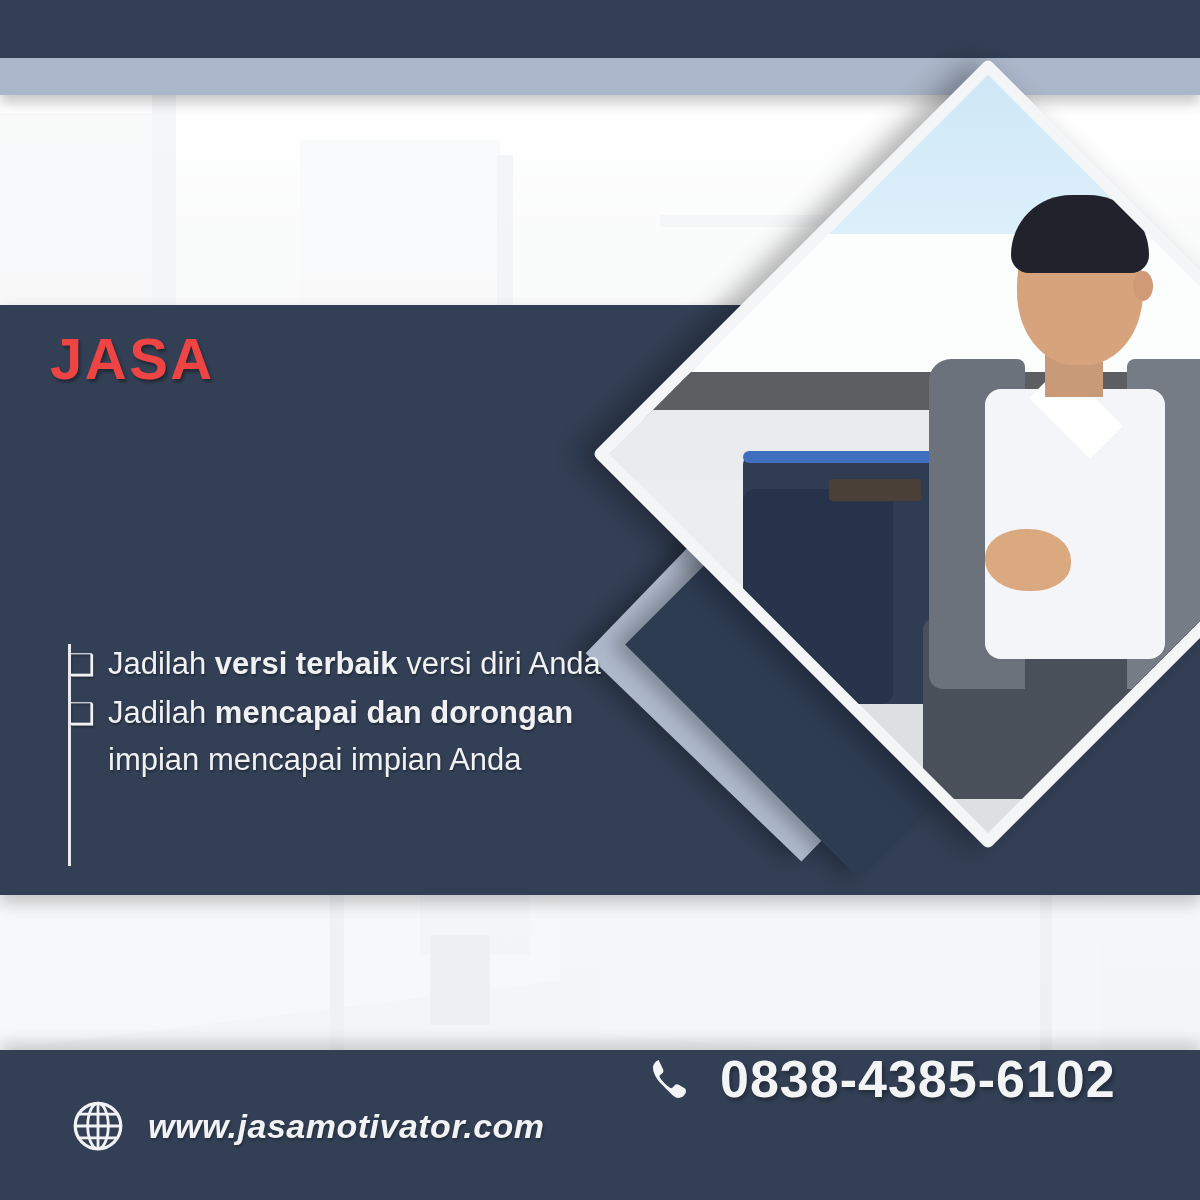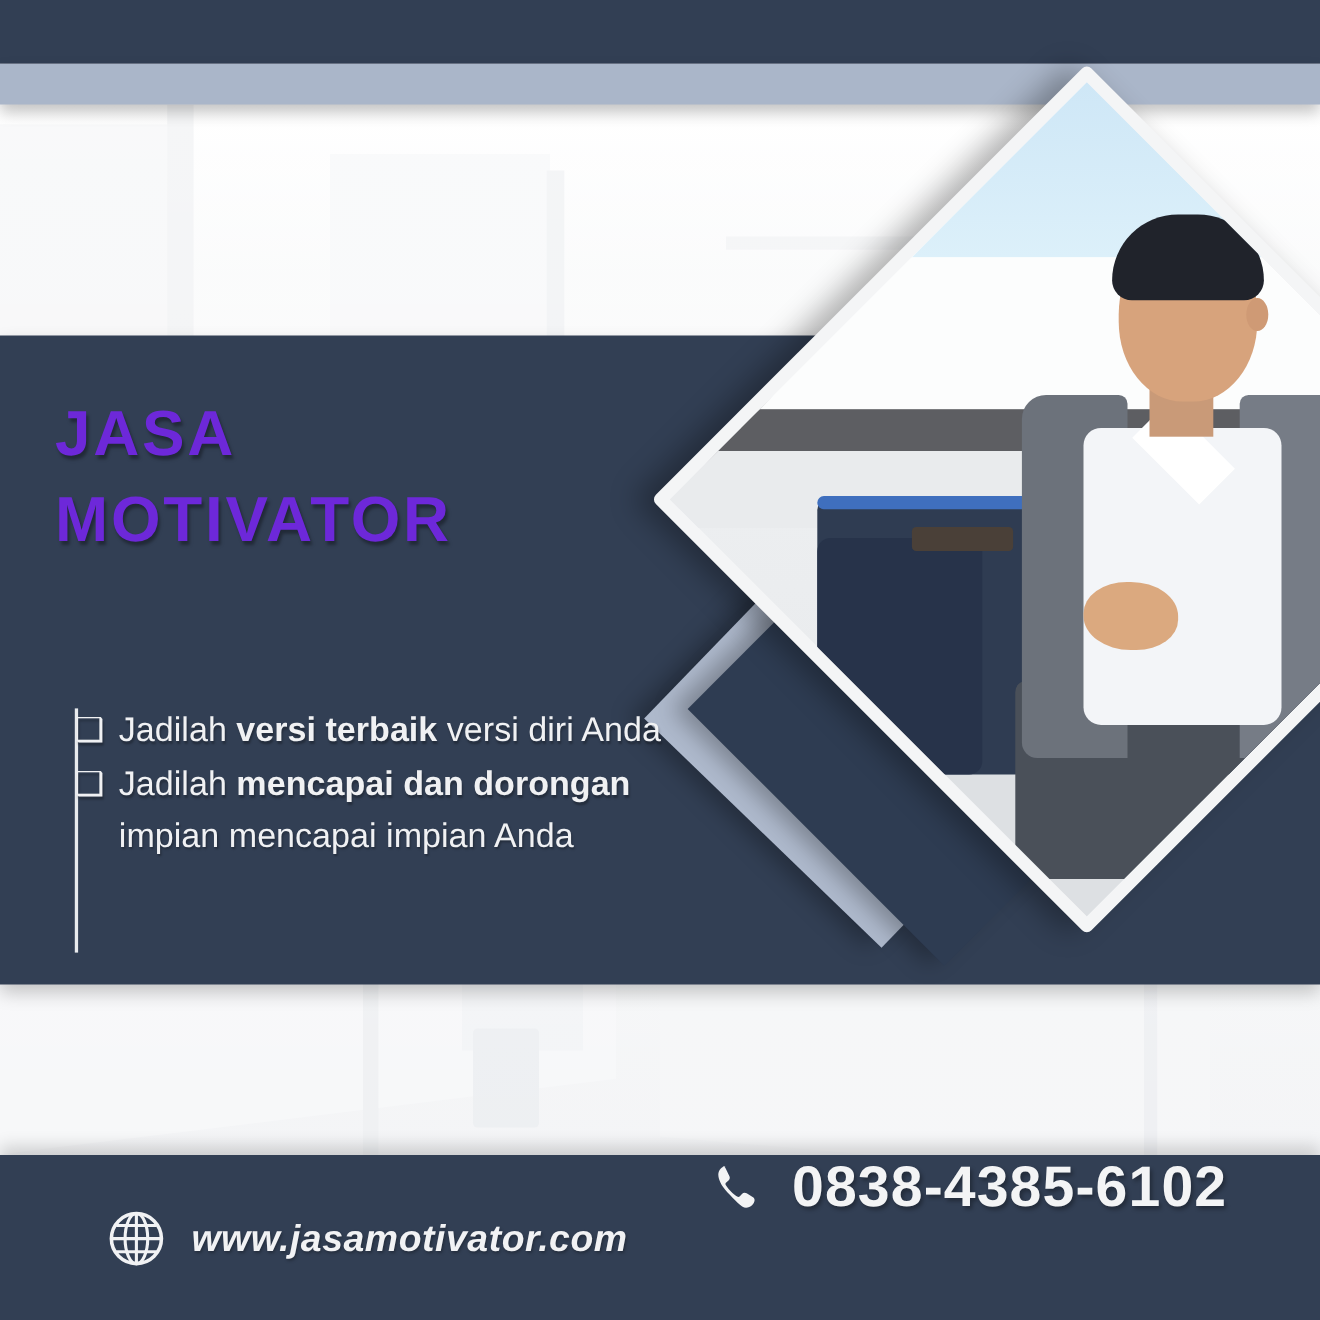--- a/index.html
+++ b/index.html
@@ -54,22 +54,22 @@
 
   
   .panel{
     position:absolute;left:0;top:305px;width:1200px;height:590px;
     background:#323f54;
     box-shadow:0 8px 16px rgba(0,0,0,.22);
   }
 
   
   .headline{
-    position:absolute;left:50px;top:356px;width:620px;
-    color:#6d28d9;
+    position:absolute;left:50px;top:320px;width:620px;
+    color:#ef4444;
     font-weight:bold;
     font-size:58px;
     line-height:78px;
     letter-spacing:2.5px;
     text-shadow:2px 3px 3px rgba(0,0,0,.35);
   }
   .headline div{white-space:nowrap;}
 
   
   .bullets-wrap{
@@ -170,21 +170,21 @@
 
   
   .footer{
     position:absolute;left:0;top:1050px;width:1200px;height:150px;
     background:#323f54;
     box-shadow:0 -8px 14px rgba(0,0,0,.16);
   }
   .f-group{
     position:absolute;display:flex;align-items:center;
   }
-  .f-web{left:98px;top:1100px;}
+  .f-web{left:72px;top:1100px;}
   .f-tel{left:648px;top:1049px;}
   .globe-icon{width:52px;height:52px;flex:0 0 auto;}
   .phone-icon{width:48px;height:48px;flex:0 0 auto;}
   .f-web-text{
     margin-left:24px;
     color:#f1f2f4;
     font-size:34px;font-weight:bold;font-style:italic;
     letter-spacing:.5px;
     text-shadow:1px 2px 3px rgba(0,0,0,.3);
     white-space:nowrap;
@@ -249,21 +249,20 @@
           <div class="ph ph-hair"></div>
           <div class="ph ph-ear"></div>
           <div class="ph ph-hand"></div>
         </div>
       </div>
     </div>
   </div>
 
   <div class="headline">
     <div>JASA</div>
-    <div>MOTIVATOR</div>
   </div>
 
   <div class="bullets-wrap">
     <div class="vline"></div>
     <ul class="bullets">
       <li>
         <span class="marker">❑</span><span>Jadilah </span><b>versi terbaik</b><span> versi diri Anda</span>
       </li>
       <li>
         <span class="marker">❑</span><span>Jadilah </span><b>mencapai dan dorongan</b><span> impian mencapai impian Anda</span>

